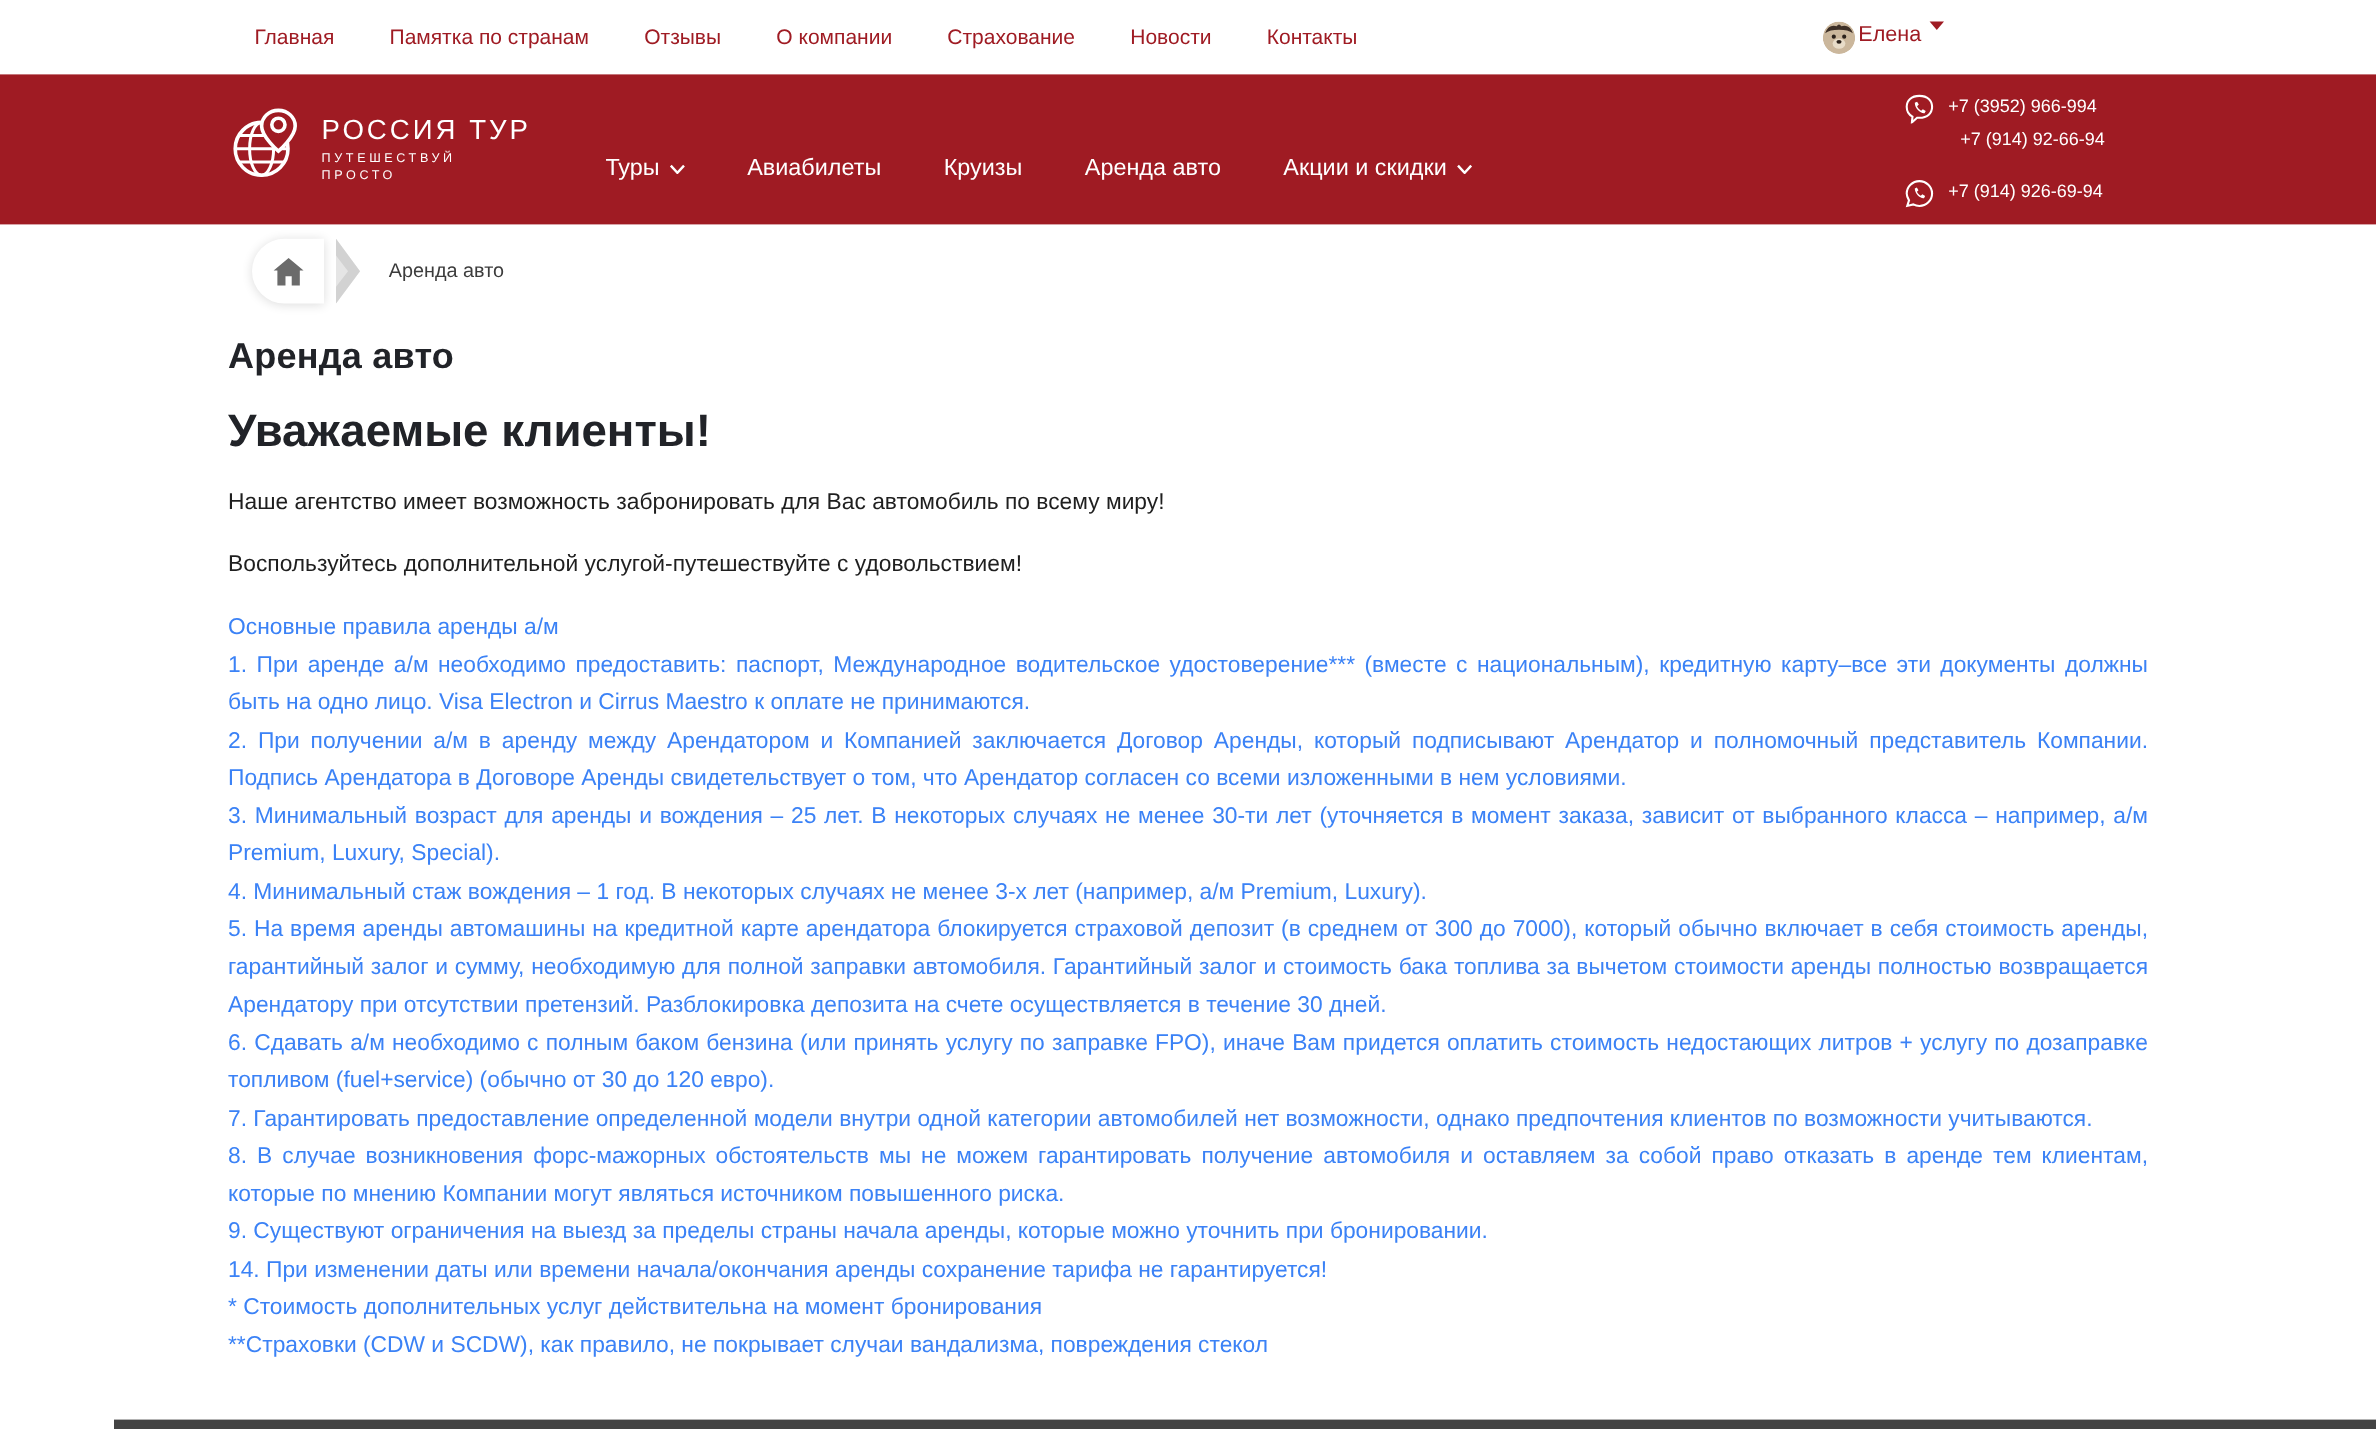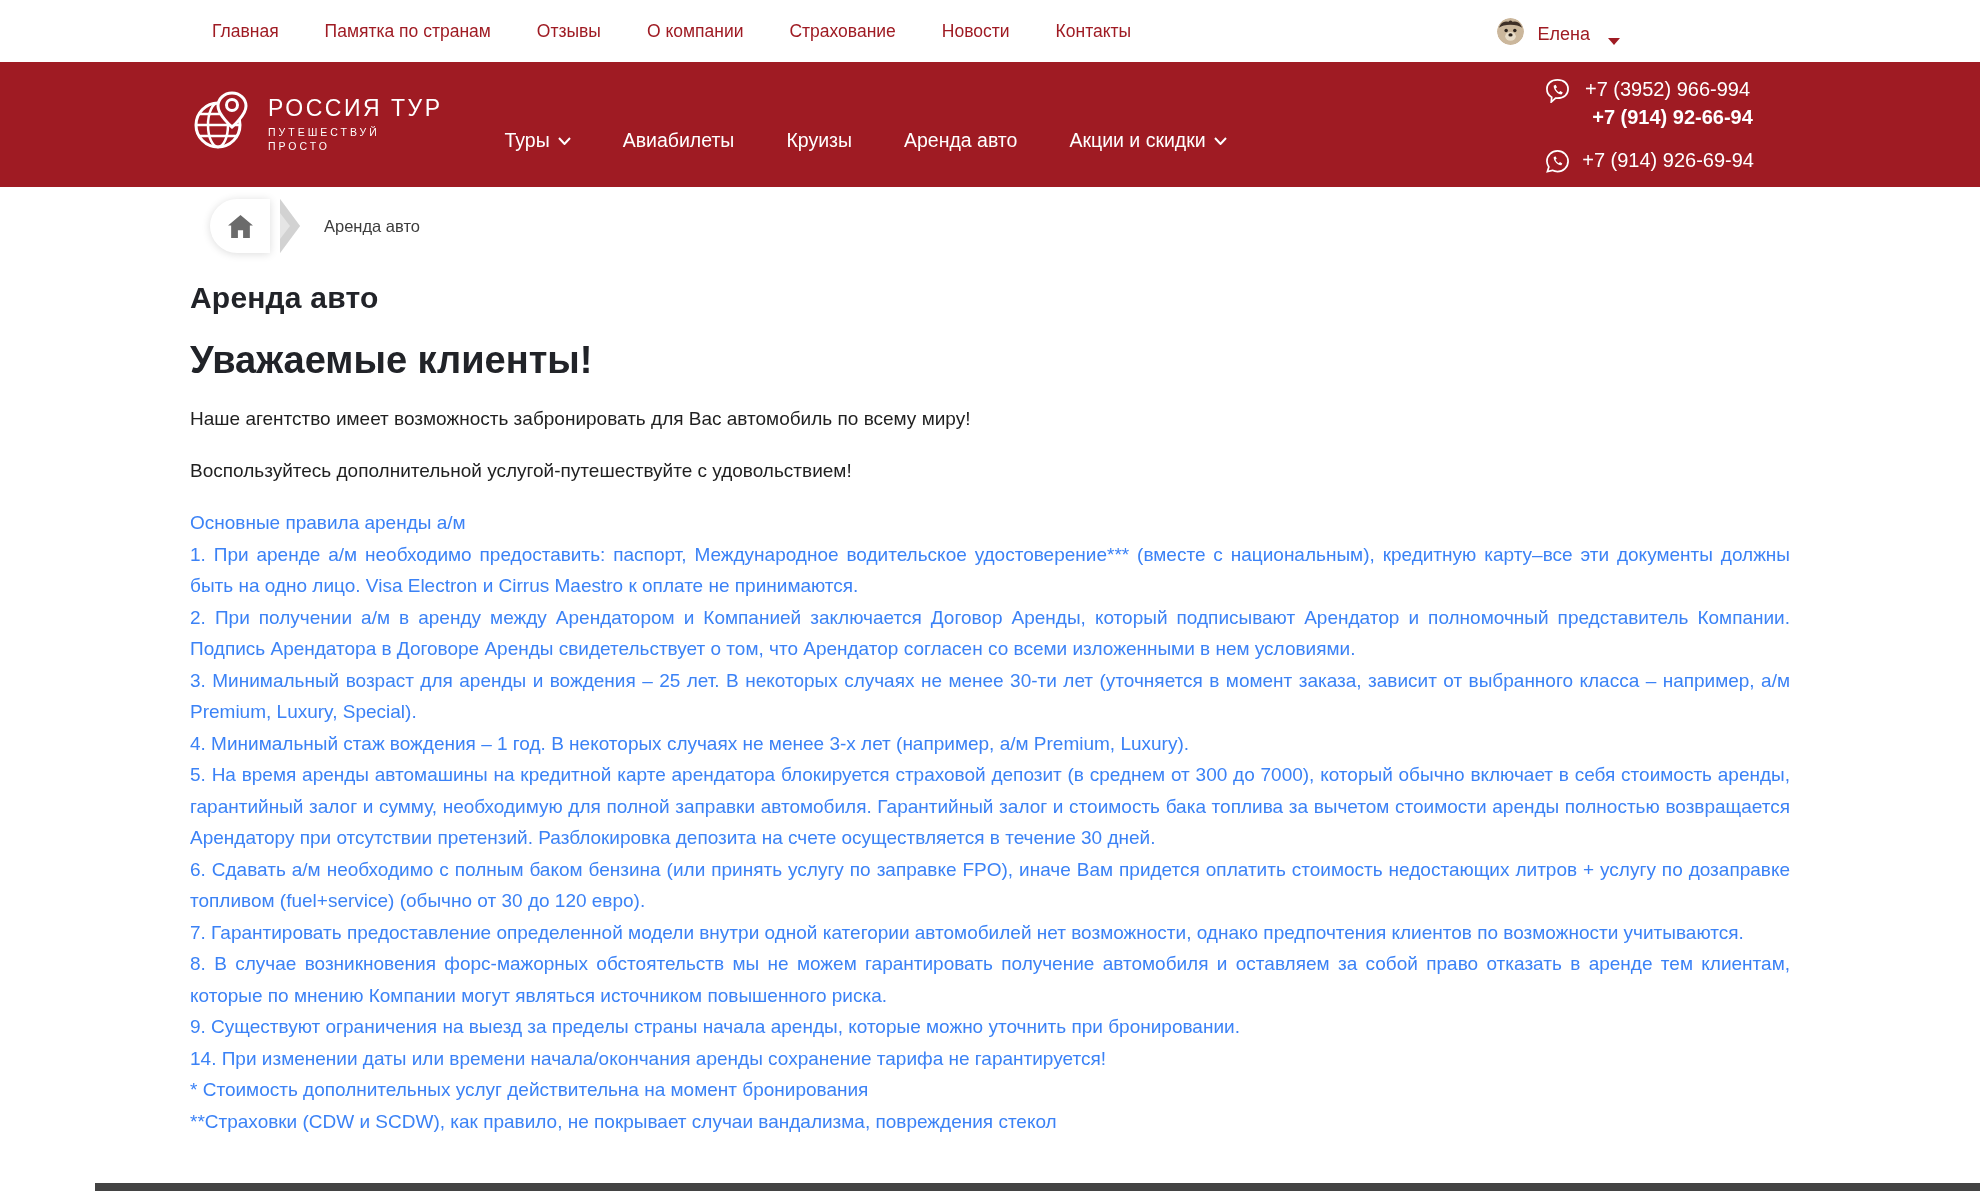--- a/index.html
+++ b/index.html
@@ -12,21 +12,21 @@
     overflow: hidden;
   }
 
   
   .topbar { height: 62px; background: #ffffff; display: flex; align-items: center; }
   .topbar-inner { display: flex; align-items: center; width: 1600px; margin: 0 auto; padding-left: 22px; }
   .topbar-link {
     color: #9f1b23; font-size: 17.5px; font-weight: 500;
     margin-right: 46px; text-decoration: none; cursor: pointer; white-space: nowrap;
   }
-  .topbar-user { margin-left: auto; display: flex; align-items: flex-end; gap: 14px; cursor: pointer; margin-right: 170px; }
+  .topbar-user { margin-left: auto; display: flex; align-items: flex-start; gap: 3px; cursor: pointer; margin-right: 170px; }
   .avatar { width: 27px; height: 27px; border-radius: 50%; overflow: hidden; flex: 0 0 auto; }
   .topbar-user-name { color: #9f1b23; font-size: 18px; font-weight: 500; }
   .caret-down {
     width: 0; height: 0; margin-left: 4px;
     border-left: 6px solid transparent; border-right: 6px solid transparent;
     border-top: 7px solid #9f1b23;
   }
 
   
   .mainbar { height: 125px; background: #9f1b23; display: flex; align-items: center; }
@@ -35,22 +35,22 @@
   .logo-text-title { color: #fff; font-size: 23px; font-weight: 400; letter-spacing: 2.5px; line-height: 1.1; }
   .logo-text-tagline { color: #fff; font-size: 10.5px; letter-spacing: 3px; line-height: 1.35; margin-top: 4px; font-weight: 400; }
   .main-nav { display: flex; align-items: center; gap: 52px; margin-left: 62px; margin-top: 32px; }
   .main-nav-item { color: #fff; font-size: 19.5px; font-weight: 400; display: flex; align-items: center; gap: 8px; cursor: pointer; white-space: nowrap; }
   .chev { width: 13px; height: 8px; display: inline-block; }
 
   .phones { margin-left: auto; display: flex; flex-direction: column; gap: 17px; padding-right: 36px; }
   .phone-row { display: flex; align-items: flex-start; gap: 12px; color: #fff; }
   .phone-icon { width: 25px; height: 25px; flex: 0 0 auto; margin-top: 2px; }
   .phone-nums { display: flex; flex-direction: column; gap: 2px; }
-  .phone-num { color: #fff; font-size: 20px; line-height: 26px; white-space: nowrap; cursor: pointer; text-align: center; }
-  .phone-num.indent { padding-left: 10px; font-weight: bold; }
+  .phone-num { color: #fff; font-size: 15px; line-height: 26px; white-space: nowrap; cursor: pointer; }
+  .phone-num.indent { padding-left: 10px; }
 
   
   .breadcrumb-zone { margin-top: 12px; }
   .breadcrumb { display: flex; align-items: center; height: 54px; width: 1600px; margin: 0 auto; padding-left: 20px; }
   .crumb-home {
     width: 60px; height: 54px; background: #ffffff; border-radius: 30px 0 0 30px;
     display: flex; align-items: center; justify-content: center;
     box-shadow: 0 1px 9px rgba(0,0,0,0.14); cursor: pointer;
   }
   .crumb-arrow { width: 24px; height: 54px; margin-left: 8px; }

